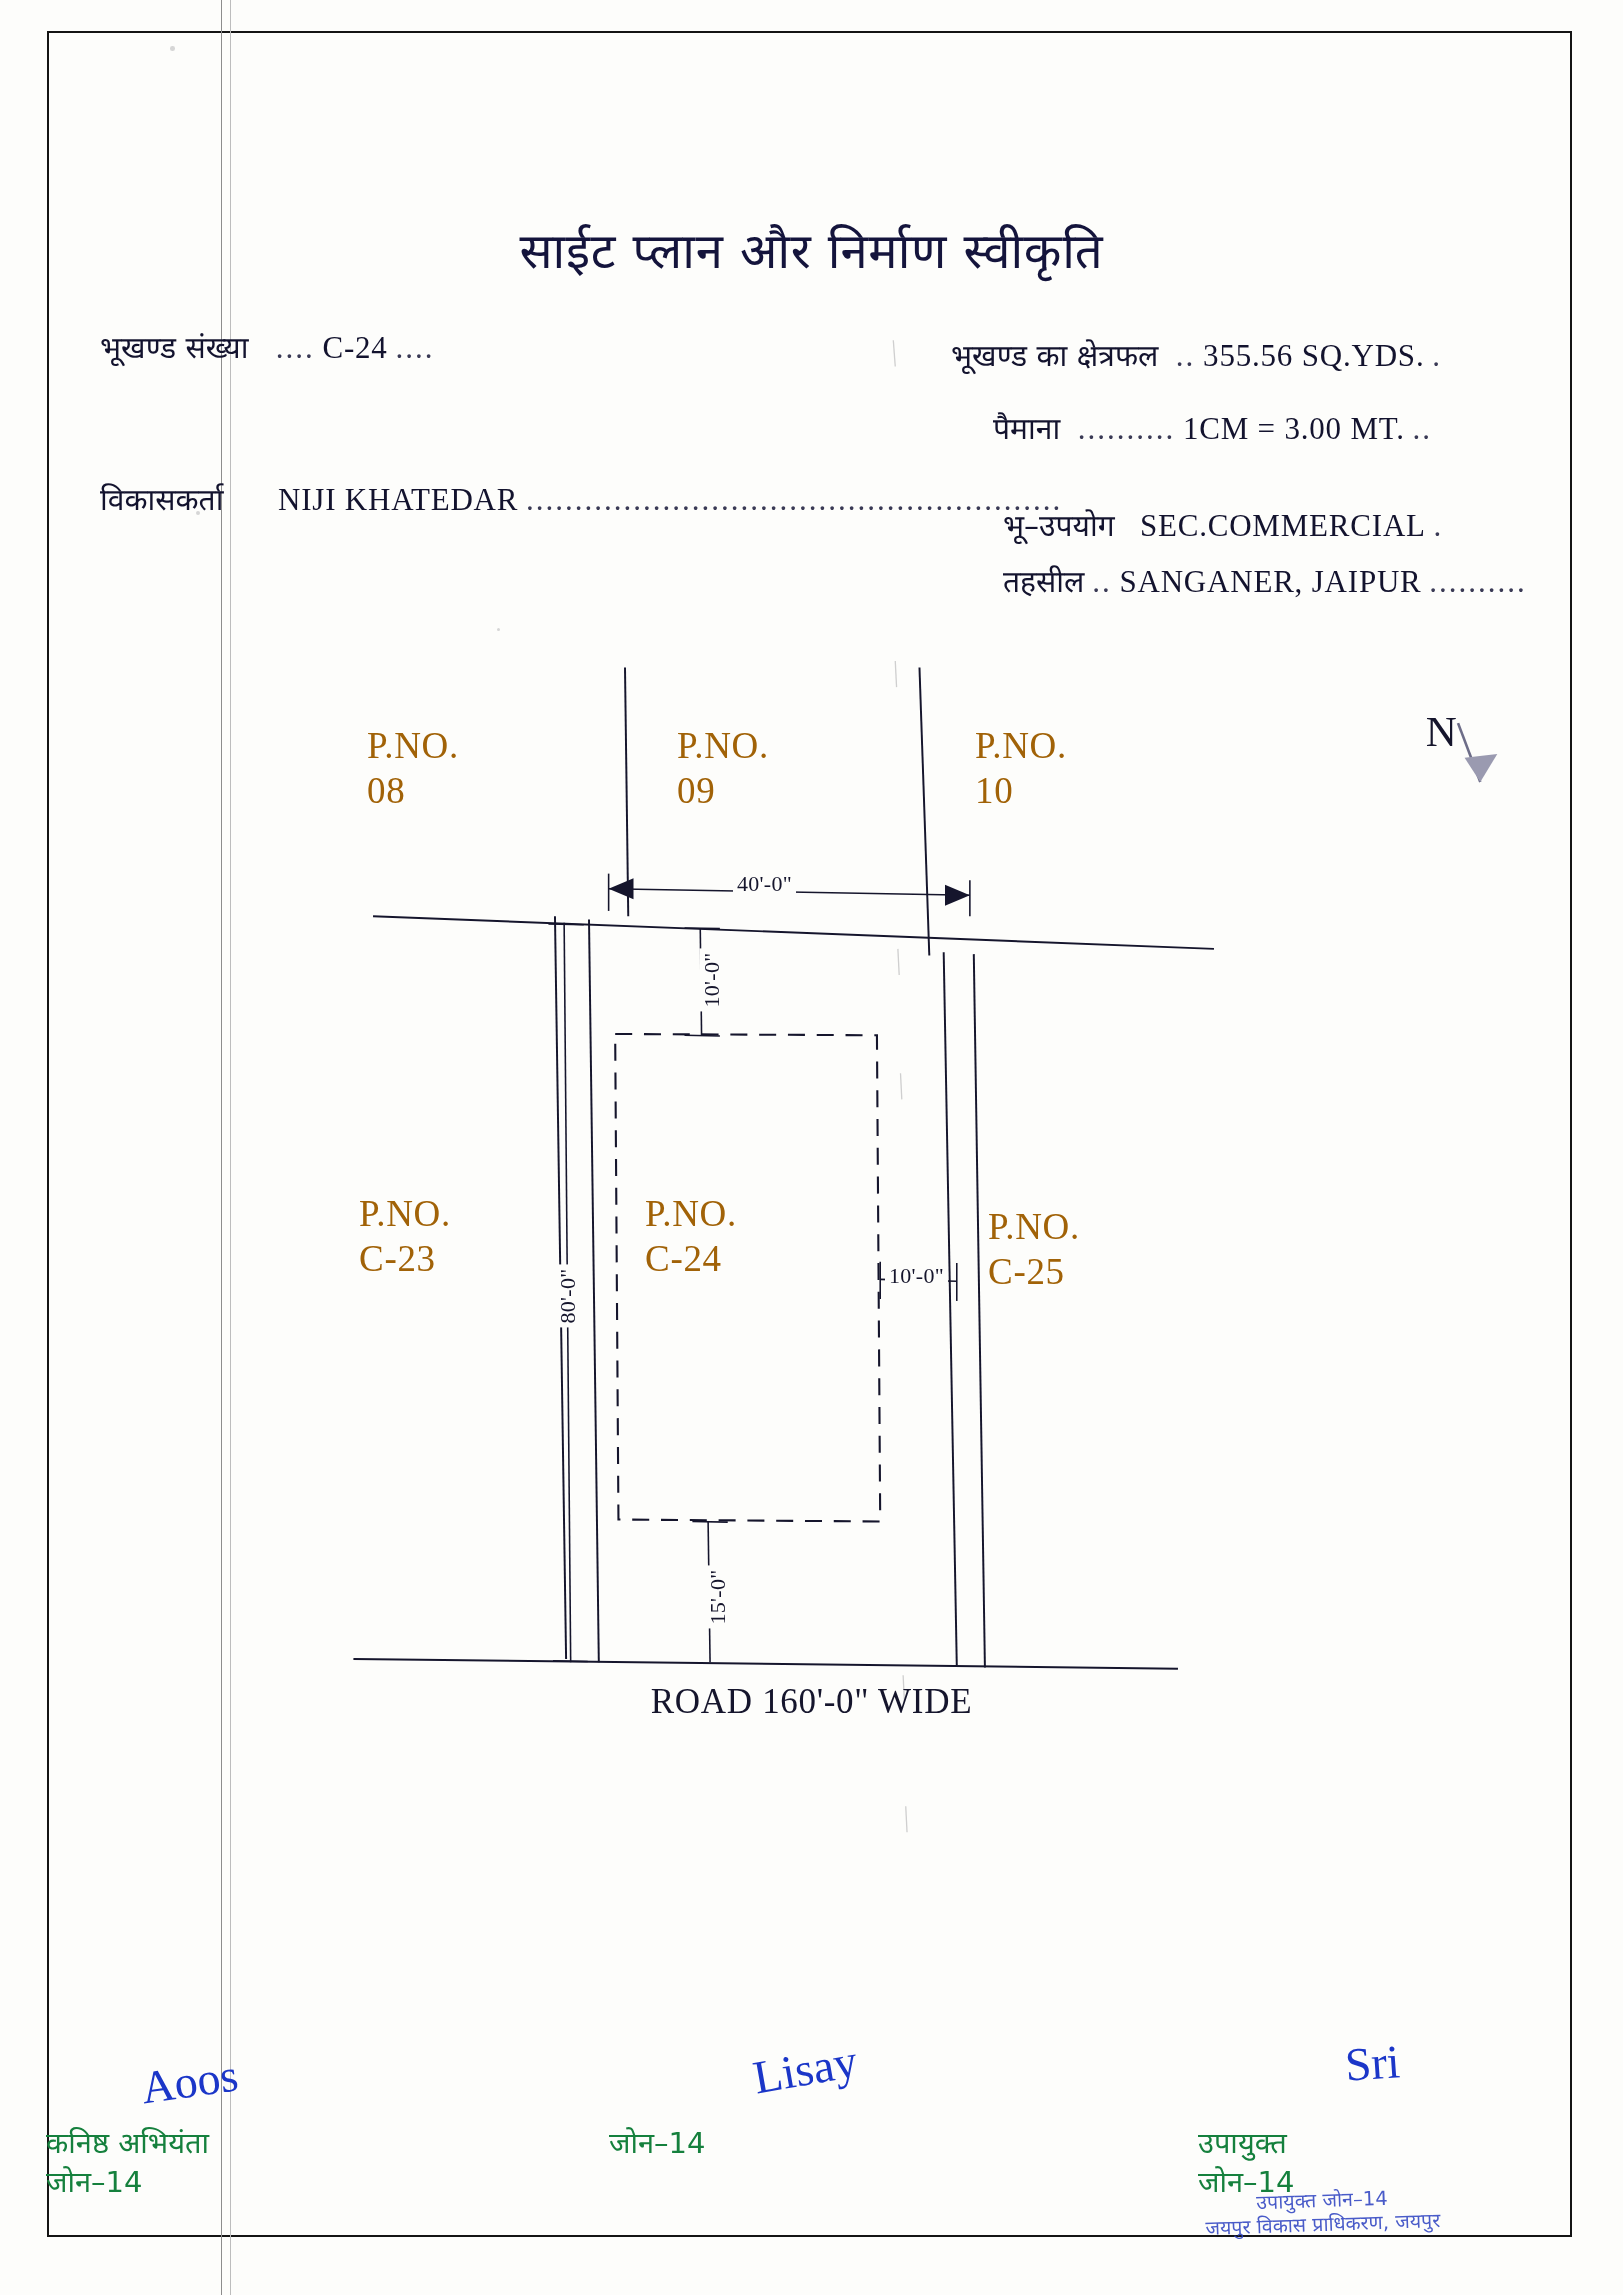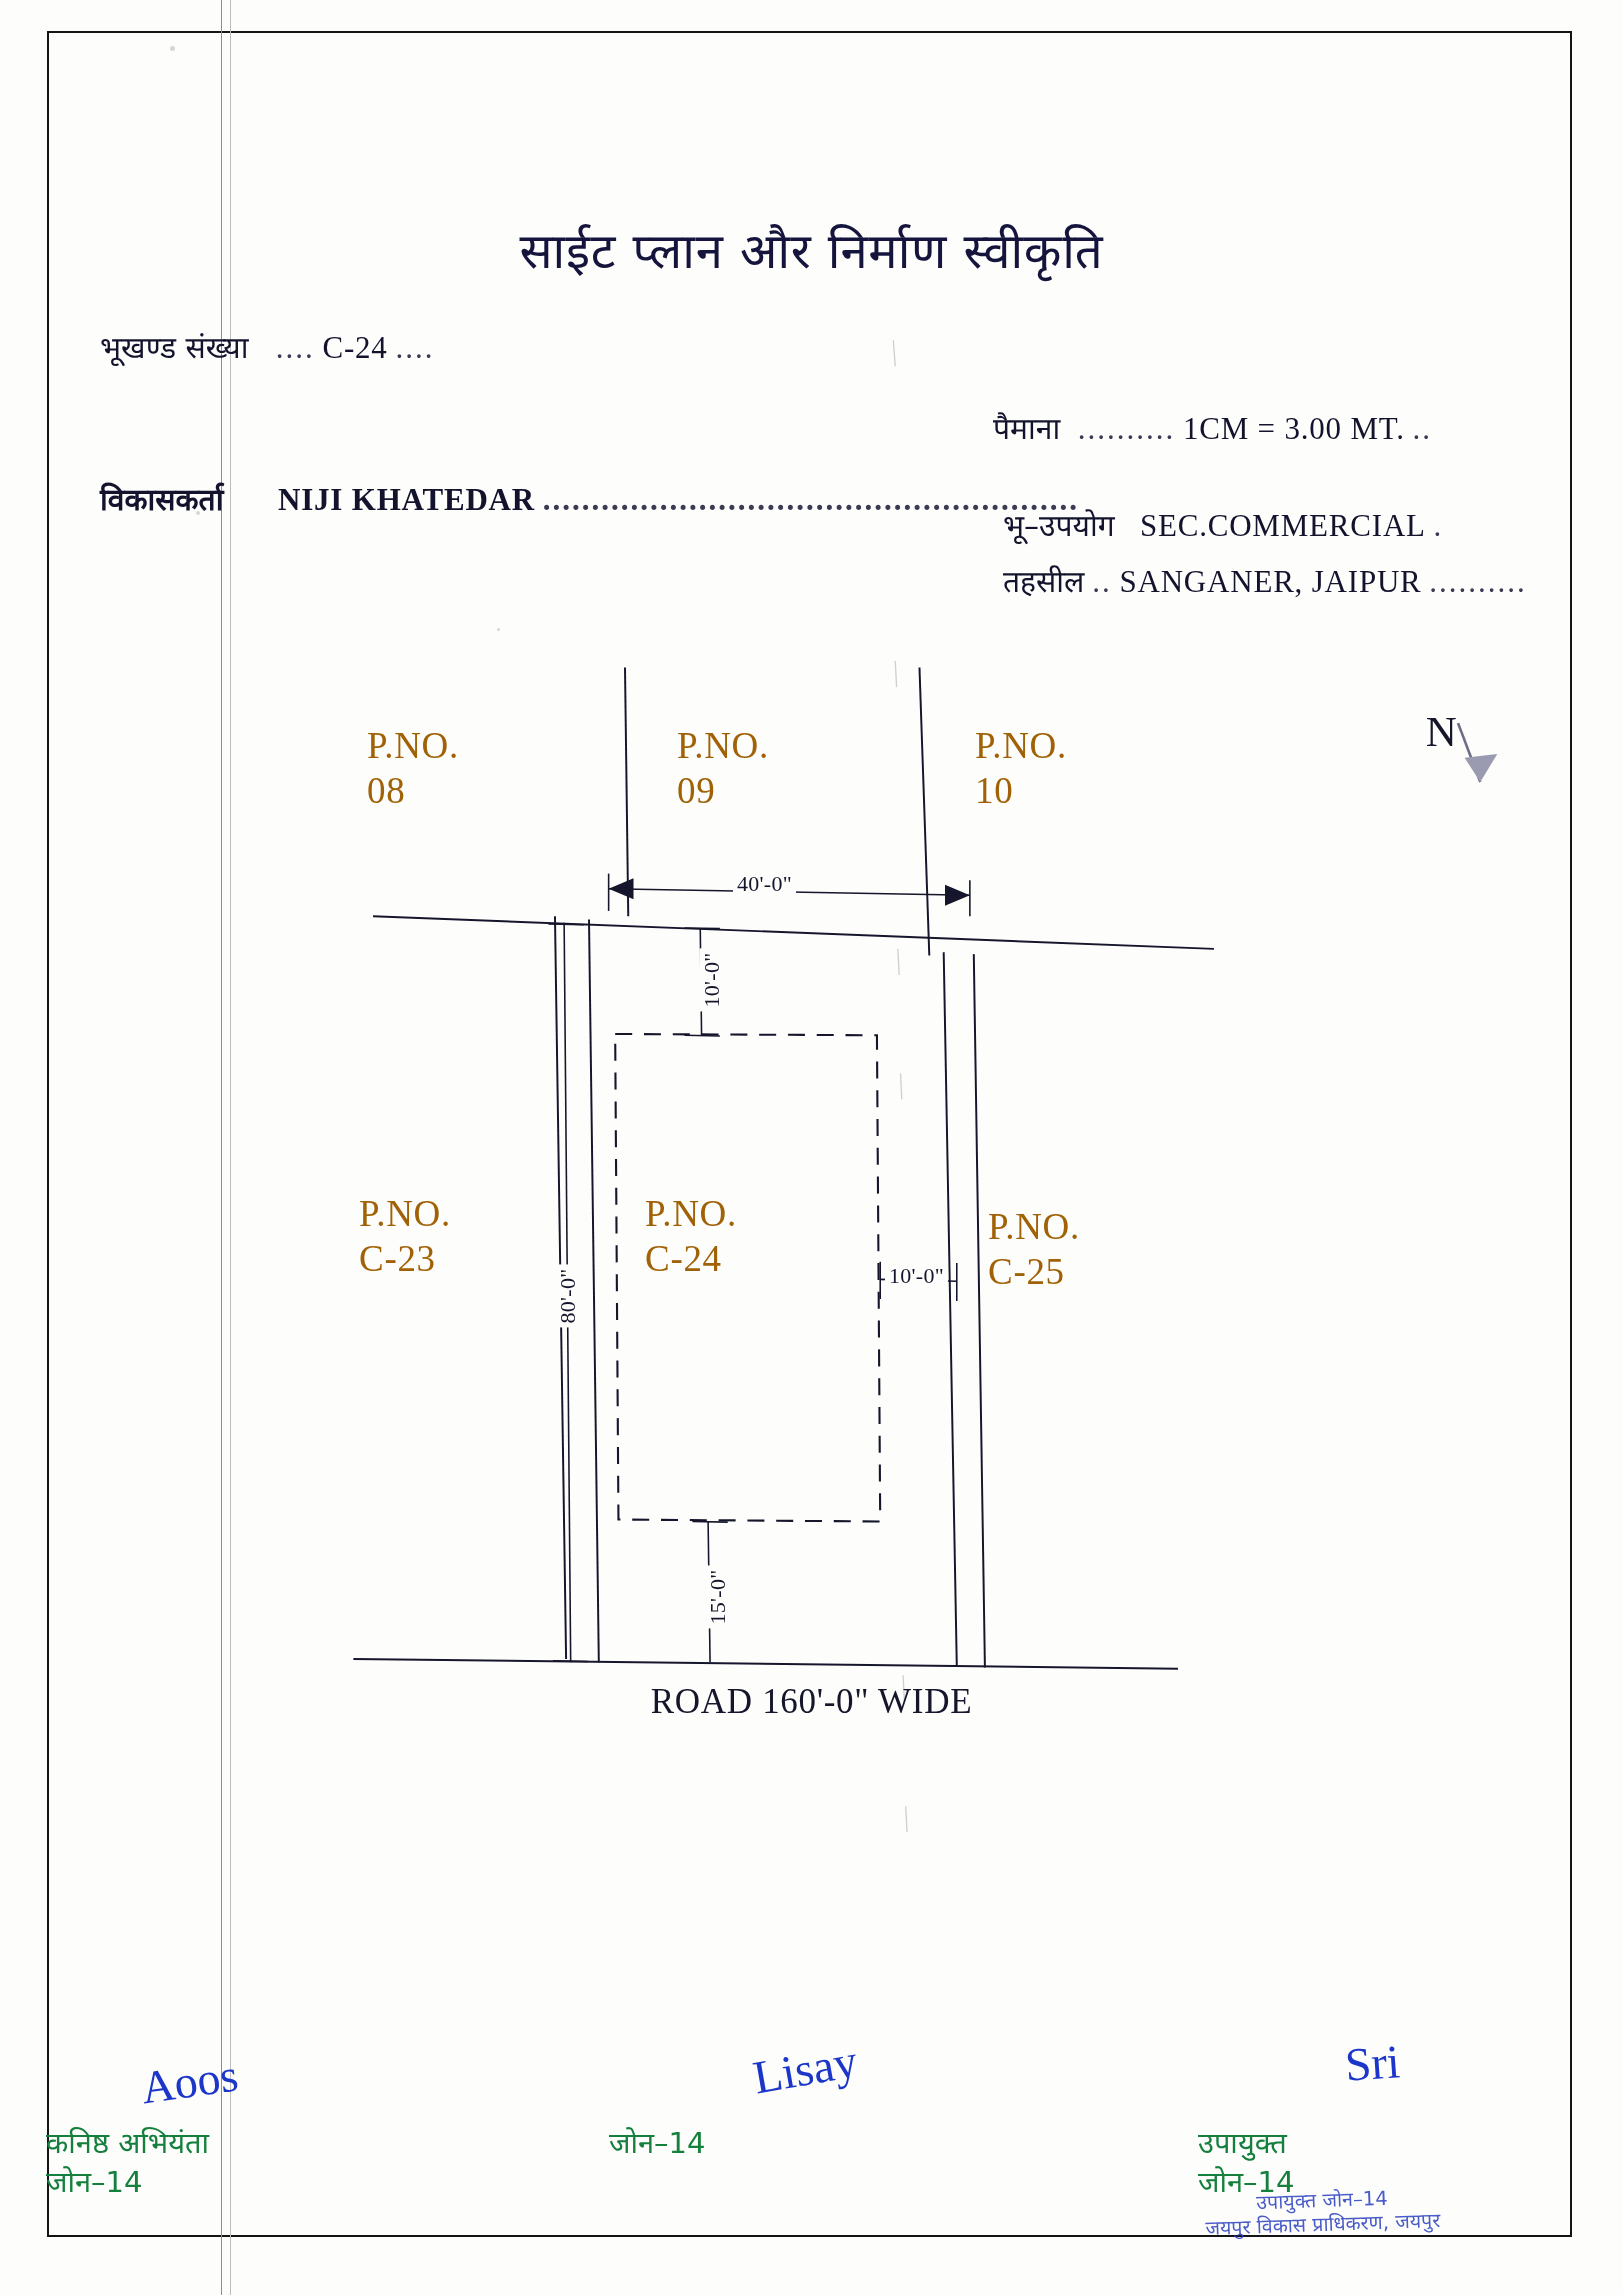--- a/index.html
+++ b/index.html
@@ -83,21 +83,21 @@
     font-family: "Liberation Serif", serif;
     letter-spacing: 2px;
     color: #3a3a55;
   }
 
   
   #f-plotno      { left: 92px;  top: 326px; }
   #f-area        { left: 943px; top: 334px; }
   #f-scheme      { left: 92px;  top: 399px; }
   #f-scale       { left: 985px; top: 407px; }
-  #f-developer   { left: 92px;  top: 478px; font-weight: bold; }
+  #f-developer   { left: 92px;  top: 478px; }
   #f-landuse     { left: 995px; top: 504px; }
   #f-village     { left: 92px;  top: 553px; }
   #f-tehsil      { left: 995px; top: 560px; }
 
   
   #drawing {
     position: absolute;
     left: 0;
     top: 0;
     width: 1623px;
@@ -218,20 +218,26 @@
 
   <div id="title">साईट प्लान और निर्माण स्वीकृति</div>
 
   <div class="field-row" id="f-plotno">
     <span class="lbl-dev">भूखण्ड संख्या</span>
     <span class="dots">&nbsp;&nbsp;....</span>
     <span class="val">C-24</span>
     <span class="dots">....</span>
   </div>
 
+  <div class="field-row" id="f-area">
+    <span class="lbl-dev">भूखण्ड का क्षेत्रफल</span>
+    <span class="dots">&nbsp;..</span>
+    <span class="val">355.56 SQ.YDS.</span>
+    <span class="dots">.</span>
+  </div>
 
 
   <div class="field-row" id="f-scale">
     <span class="lbl-dev">पैमाना</span>
     <span class="dots">&nbsp;..........</span>
     <span class="val">1CM = 3.00 MT.</span>
     <span class="dots">..</span>
   </div>
 
   <div class="field-row" id="f-developer">

